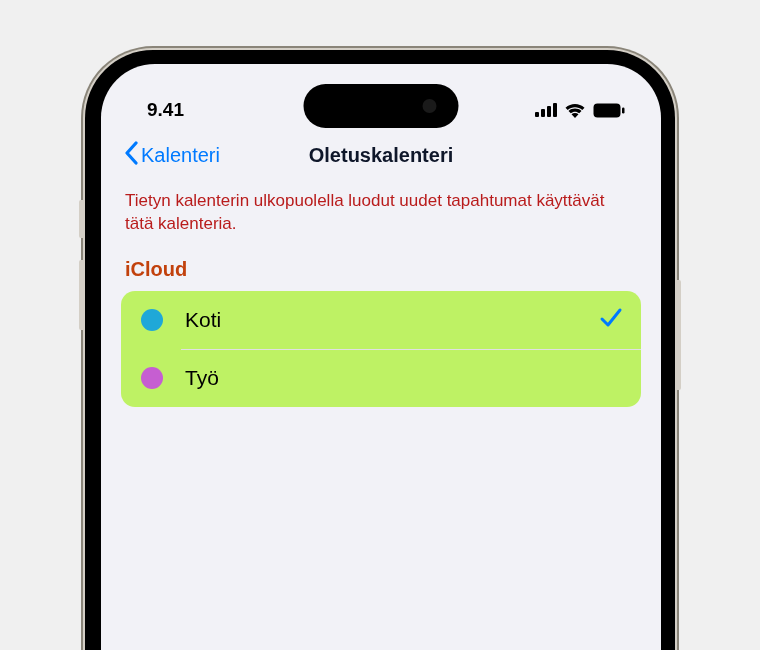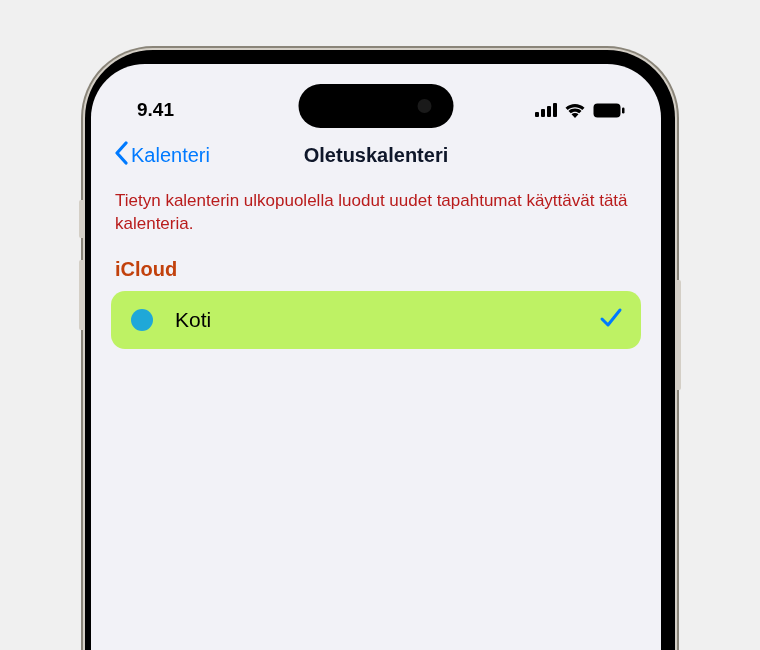--- a/index.html
+++ b/index.html
@@ -17,21 +17,21 @@
       align-items: flex-start;
       justify-content: center;
       border-radius: 24px;
       overflow: hidden;
     }
     .phone-frame {
       width: 590px;
       margin-top: 50px;
       background: #000;
       border-radius: 68px 68px 0 0;
-      padding: 14px 14px 0 6px;
+      padding: 14px 14px 0 16px;
       position: relative;
       box-shadow: 0 0 0 2px #d4cfc6, 0 0 0 4px #8a8579;
     }
     .phone-screen {
       background: #f2f2f7;
       border-radius: 54px 54px 0 0;
       min-height: 586px;
       overflow: hidden;
       position: relative;
     }
@@ -238,16 +238,20 @@
     <div class="list-group">
       <div class="list-row">
         <div class="color-dot" style="background:#1fa8d8"></div>
         <div class="row-label">Koti</div>
         <span class="checkmark">
           <svg width="24" height="22" viewBox="0 0 24 22">
               <path d="M3 12 L9 18 L21 3" stroke="#007aff" stroke-width="3" fill="none" stroke-linecap="round" stroke-linejoin="round"></path>
             </svg>
         </span>
       </div>
+      <div class="list-row">
+        <div class="color-dot" style="background:#c65ed1"></div>
+        <div class="row-label">Työ</div>
+      </div>
     </div>
 
   </div>
 </div>
 
 </body></html>

